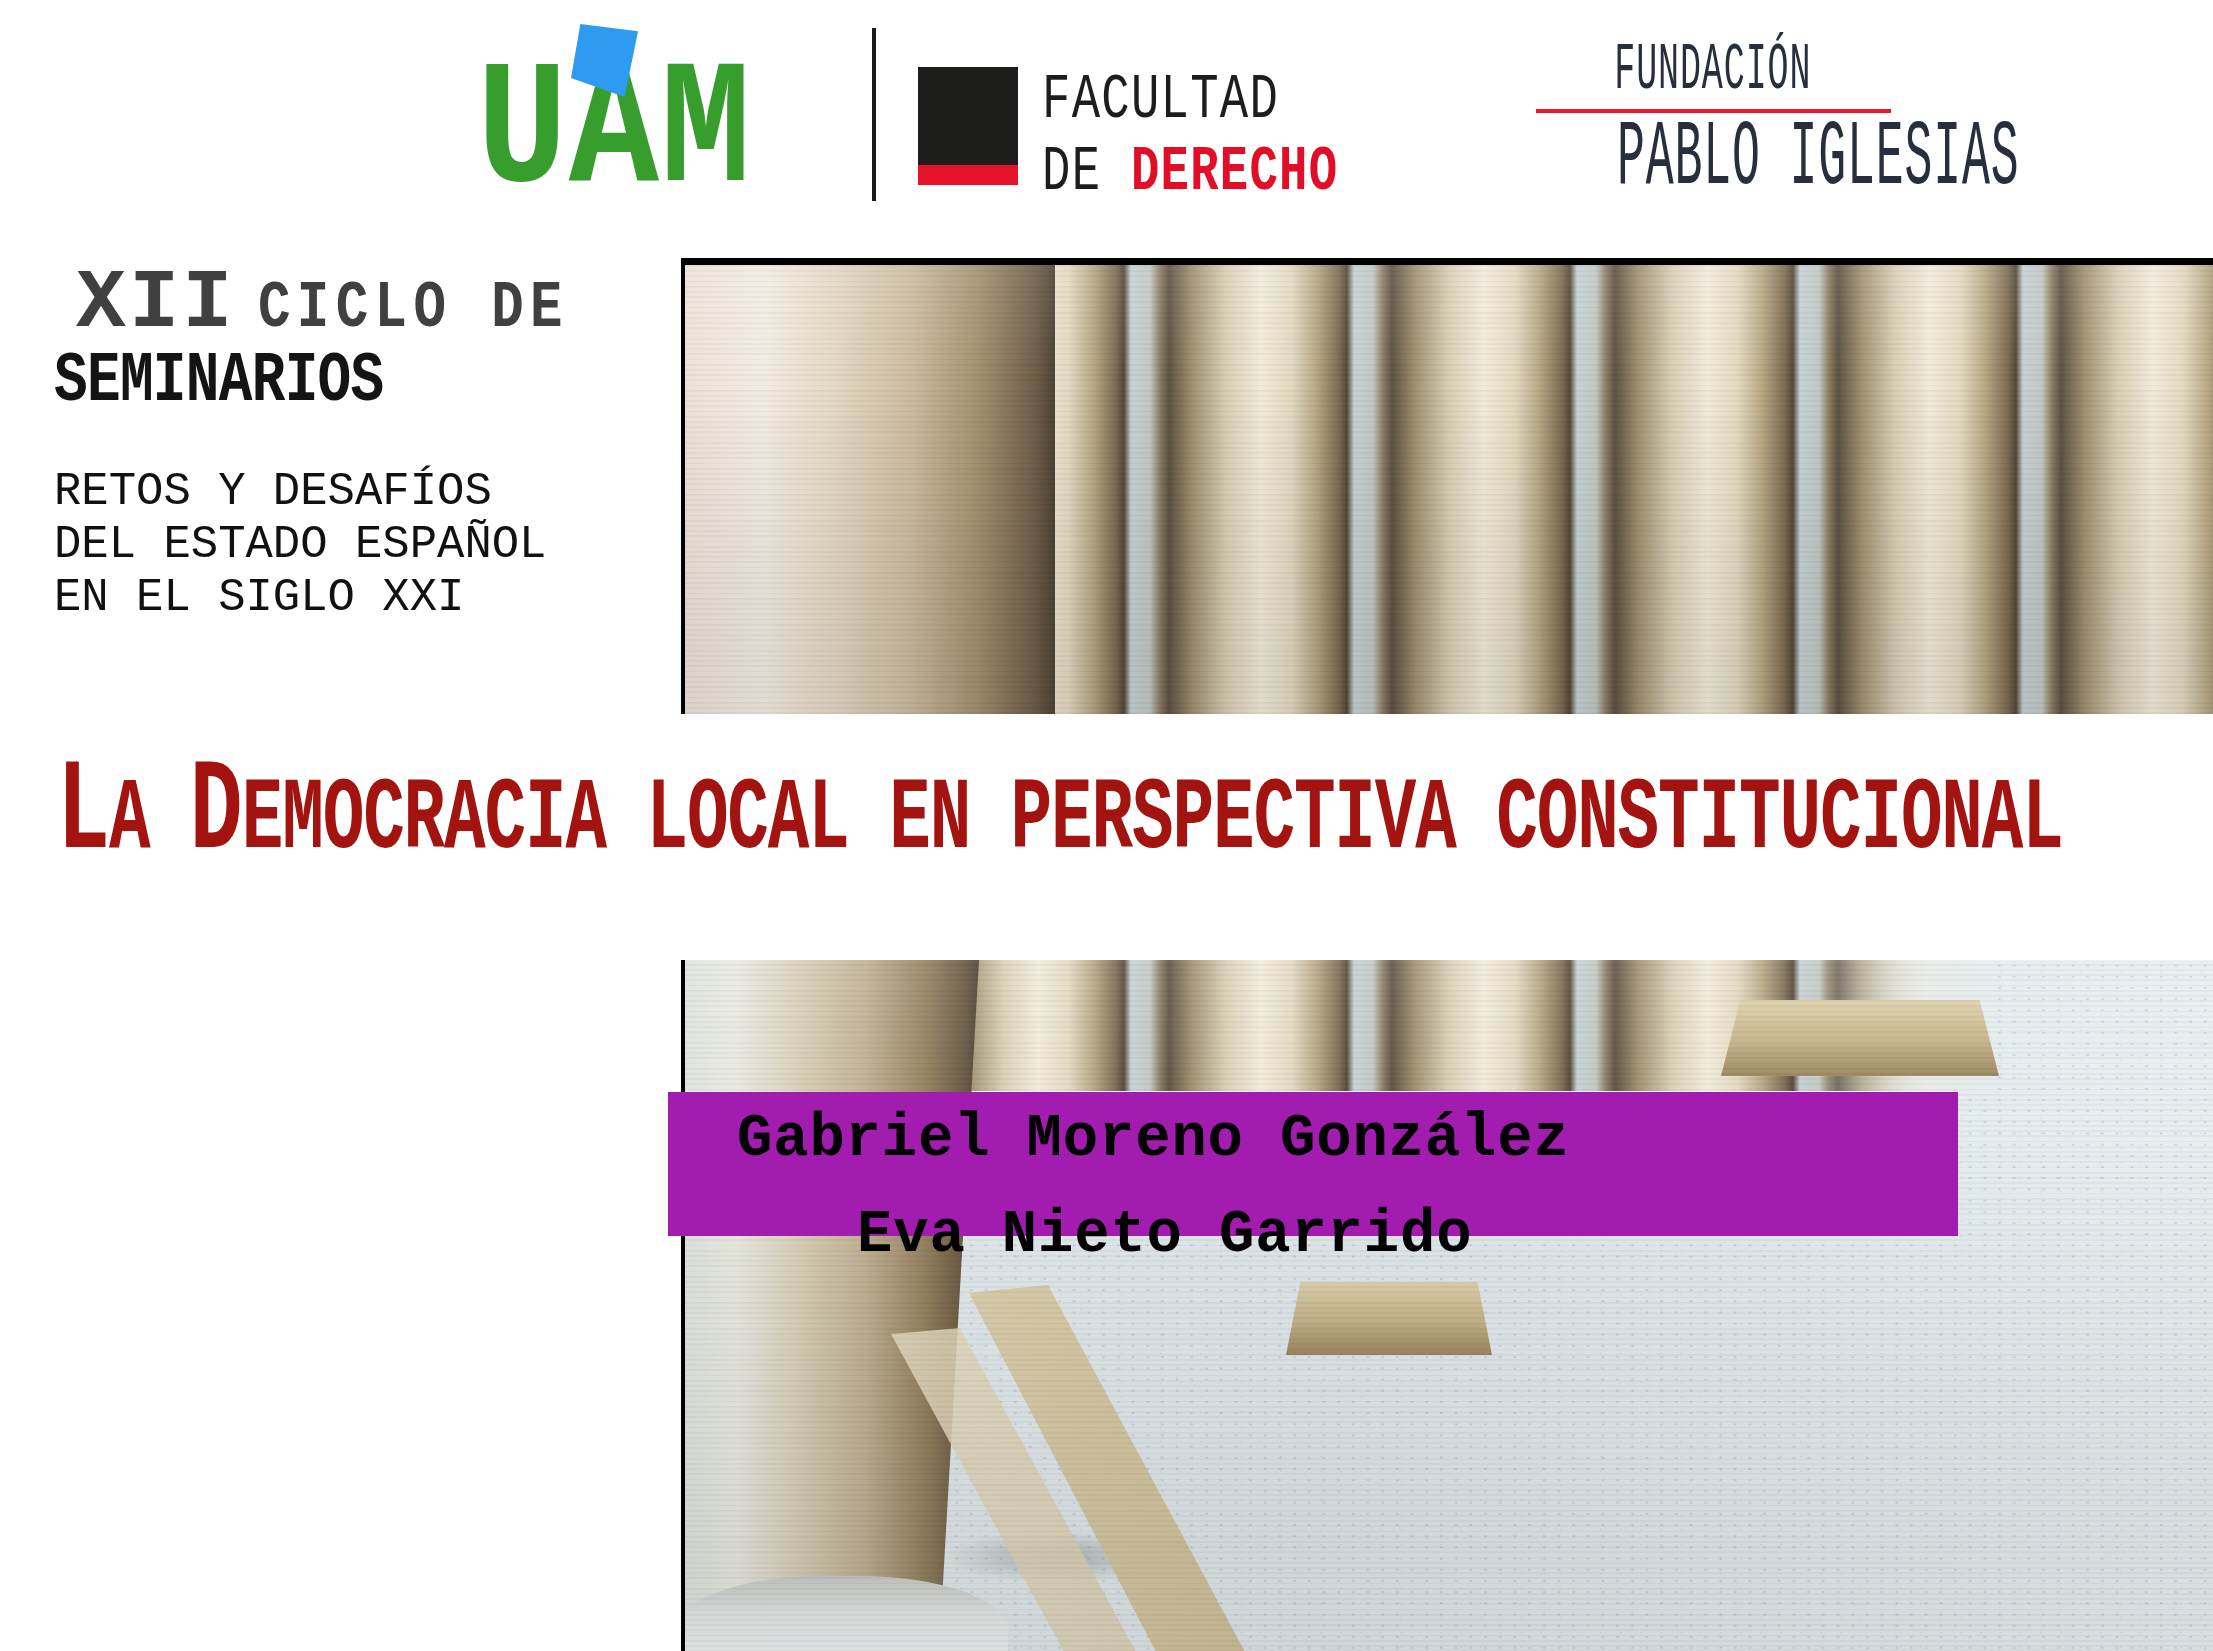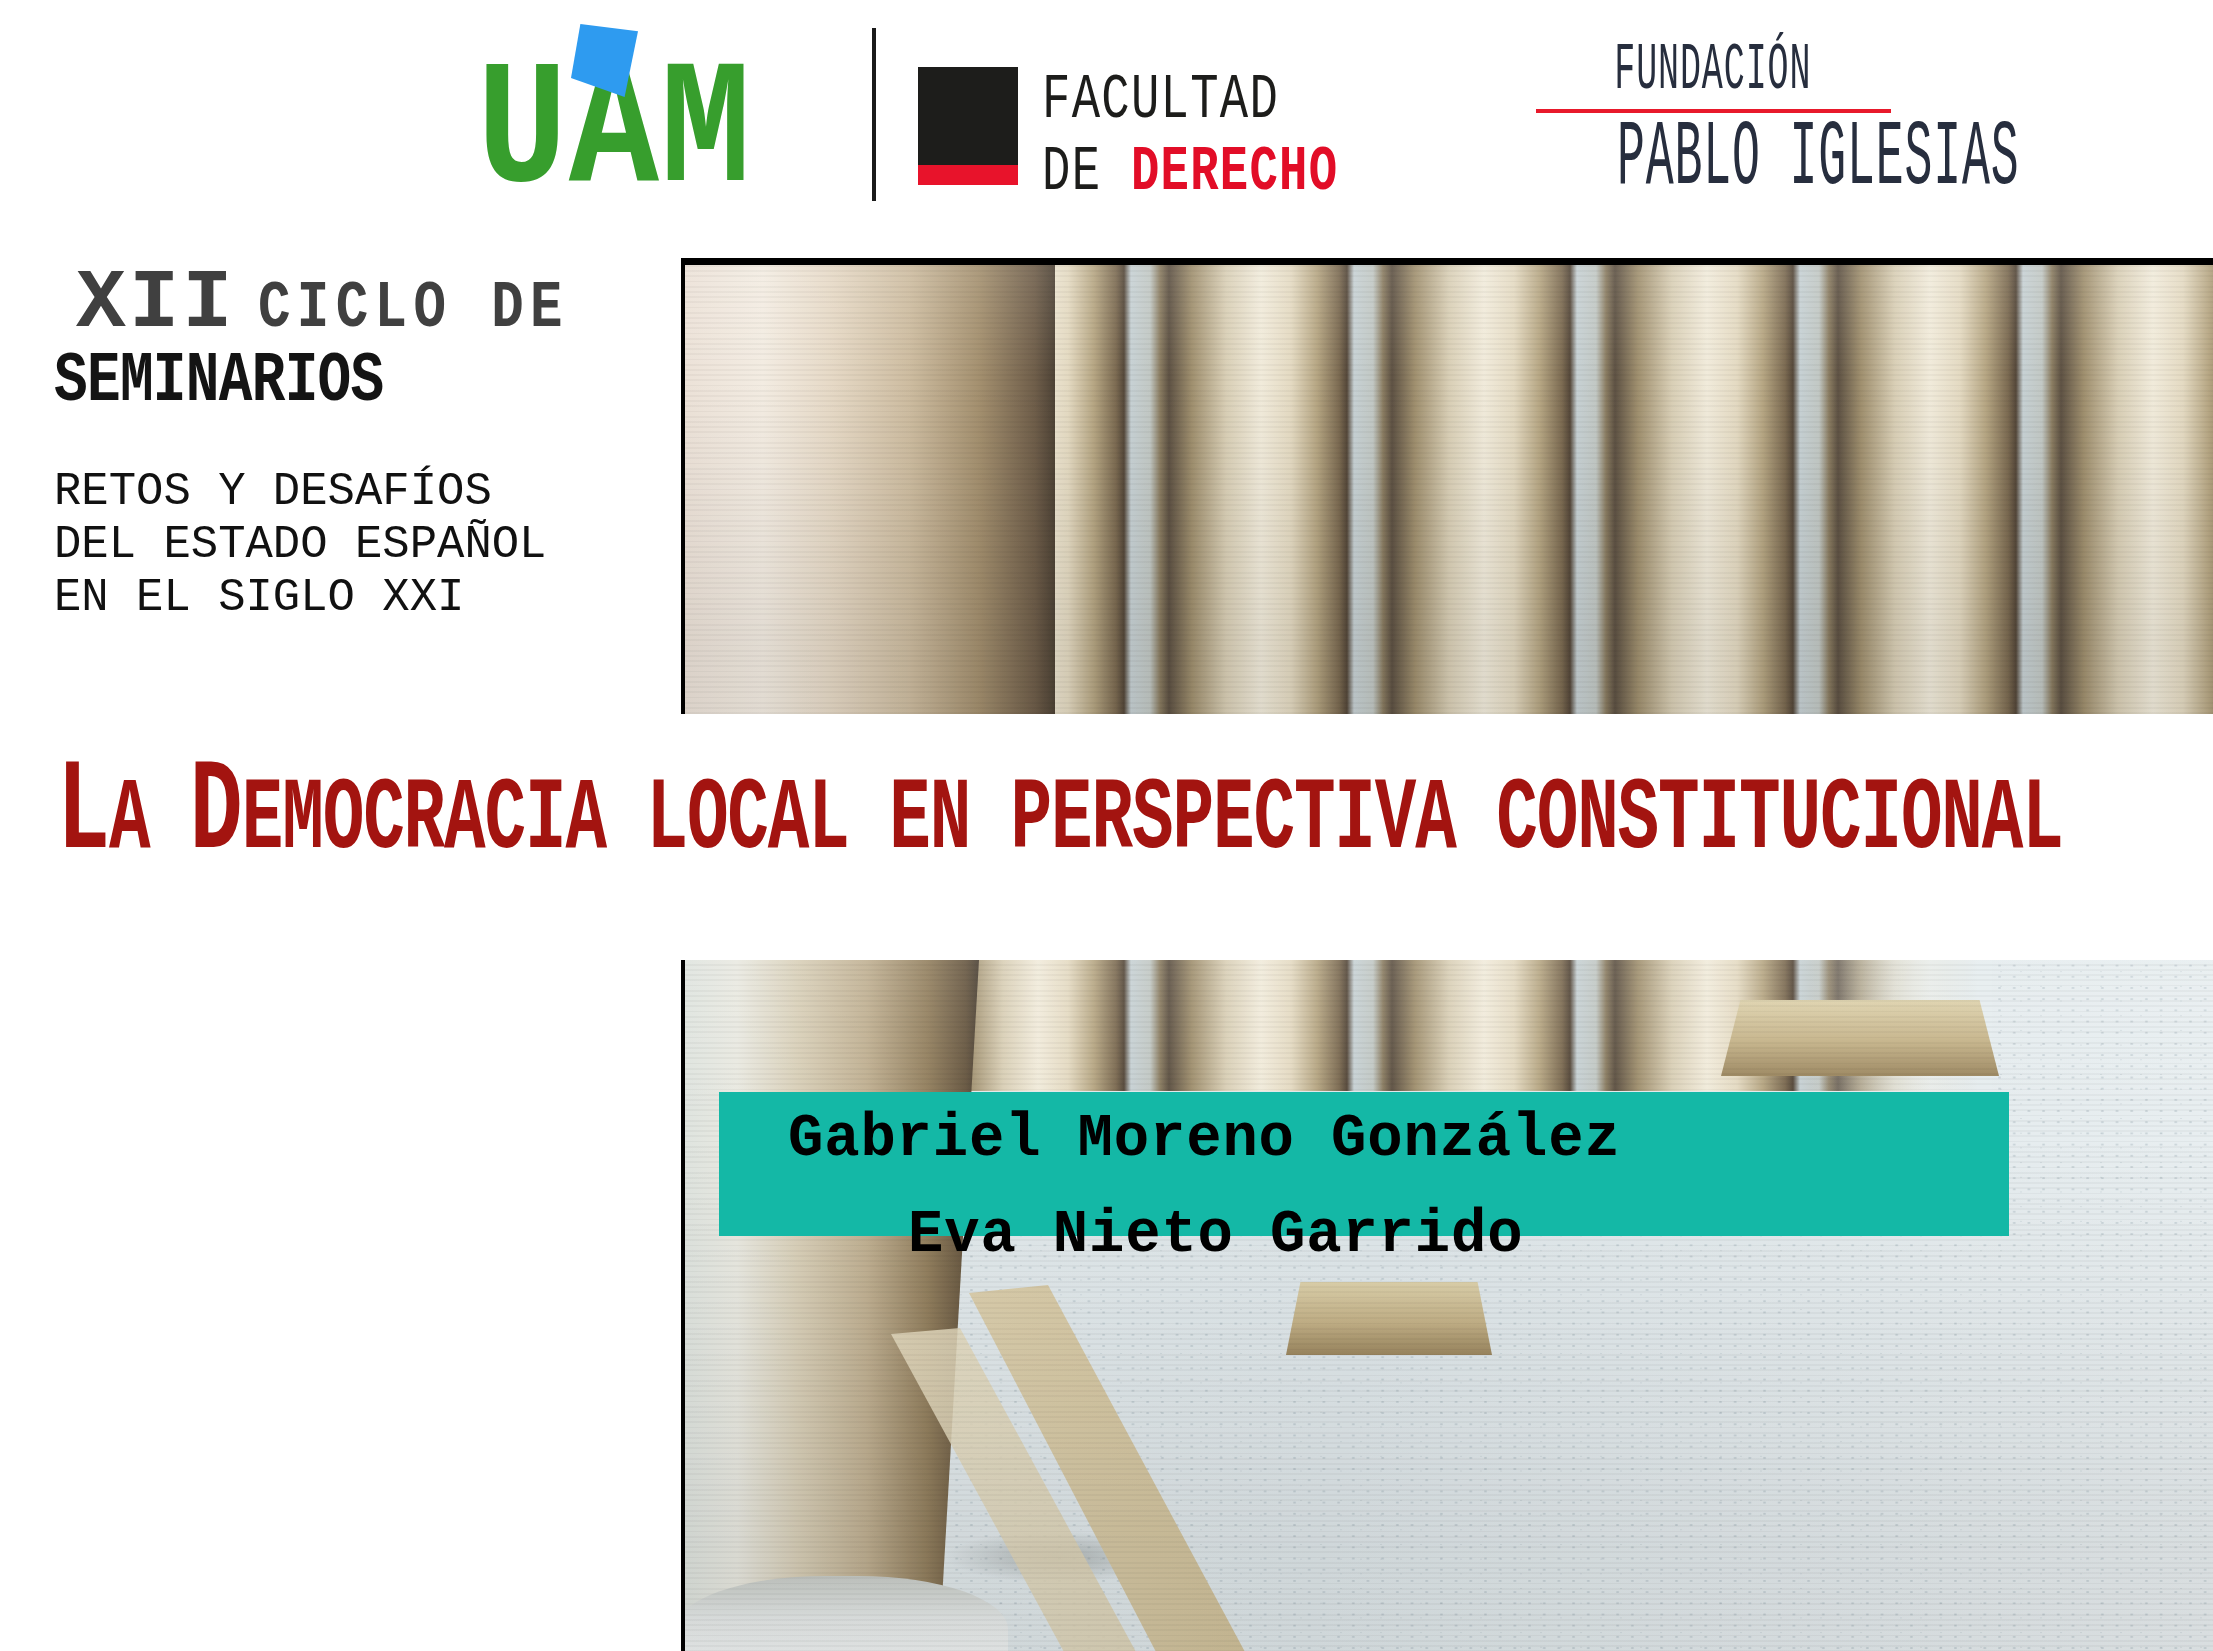--- a/index.html
+++ b/index.html
@@ -88,21 +88,21 @@
   .ridge2{clip-path:polygon(206px 374px,275px 368px,451px 692px,379px 692px);
      background:linear-gradient(100deg,#ece4cd,#d2c49e 60%,#a58e64);opacity:.85;}
   .base{position:absolute;clip-path:polygon(7% 0,93% 0,100% 100%,0 100%);
      background:linear-gradient(180deg,#ddd1ab,#c4b288 55%,#9c8760);}
   .base-right{left:1036px;top:40px;width:278px;height:76px;}
   .base-mid{left:601px;top:322px;width:206px;height:73px;}
   .base-shadow{position:absolute;left:259px;top:571px;width:225px;height:52px;border-radius:50%;
      background:radial-gradient(rgba(90,95,90,.35),rgba(90,95,90,0) 70%);}
 
   
-  .speakers-box{position:absolute;left:719px;top:1092px;width:1290px;height:144px;background:#14b8a6;}
+  .speakers-box{position:absolute;left:668px;top:1092px;width:1290px;height:144px;background:#a21caf;}
   .speaker{position:absolute;font-weight:700;color:#000;font-size:62px;line-height:1;
            letter-spacing:0.9px;transform:scaleX(.95);transform-origin:left top;white-space:nowrap;}
   .speaker-1{left:69px;top:15.6px;}
   .speaker-2{left:189px;top:112px;}
 </style>
 </head>
 <body>
 
 <div id="poster">
 

